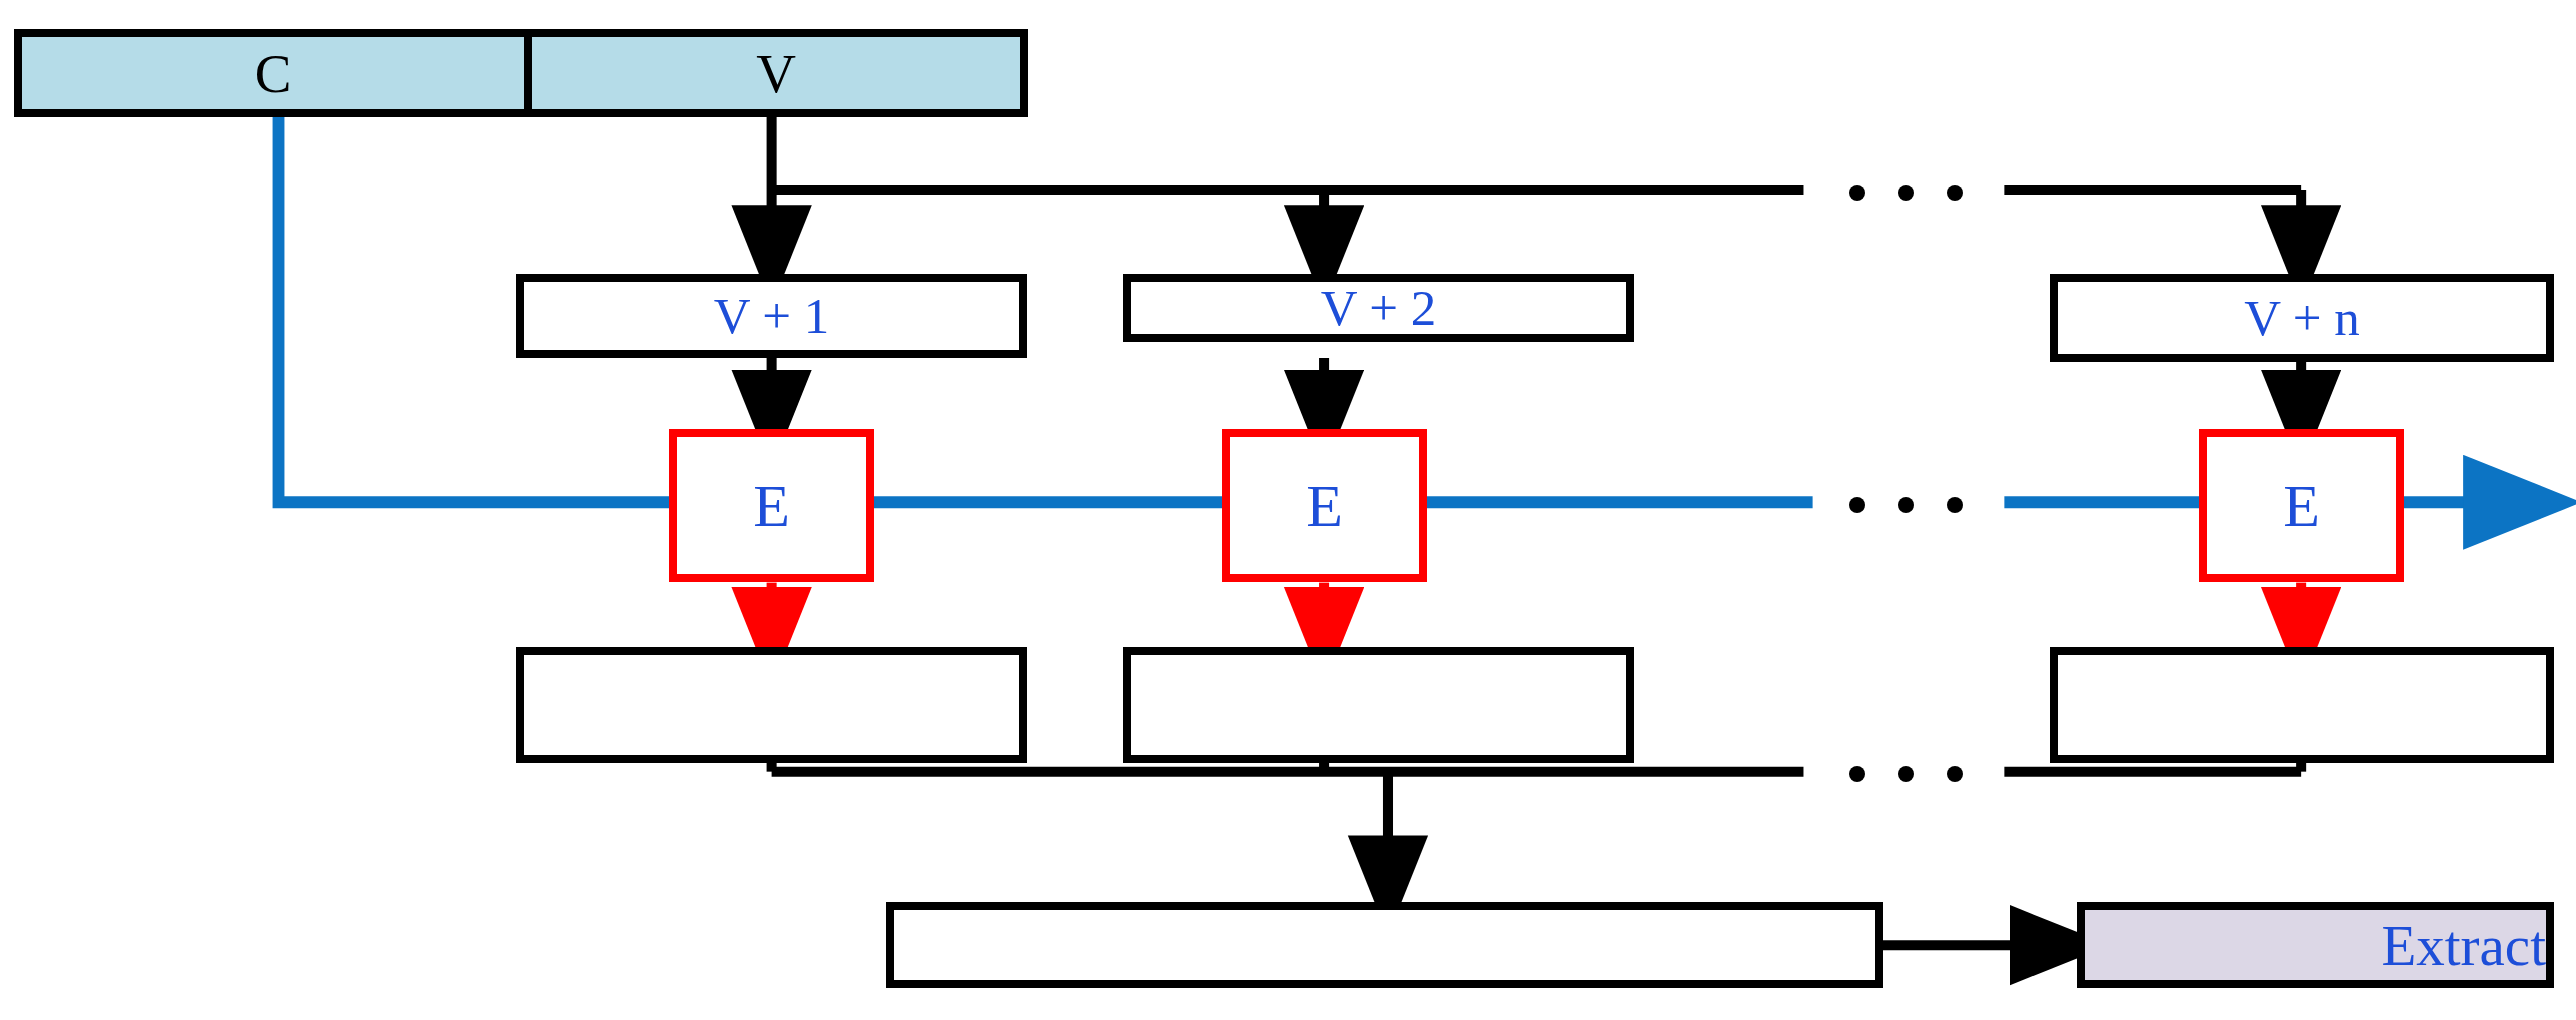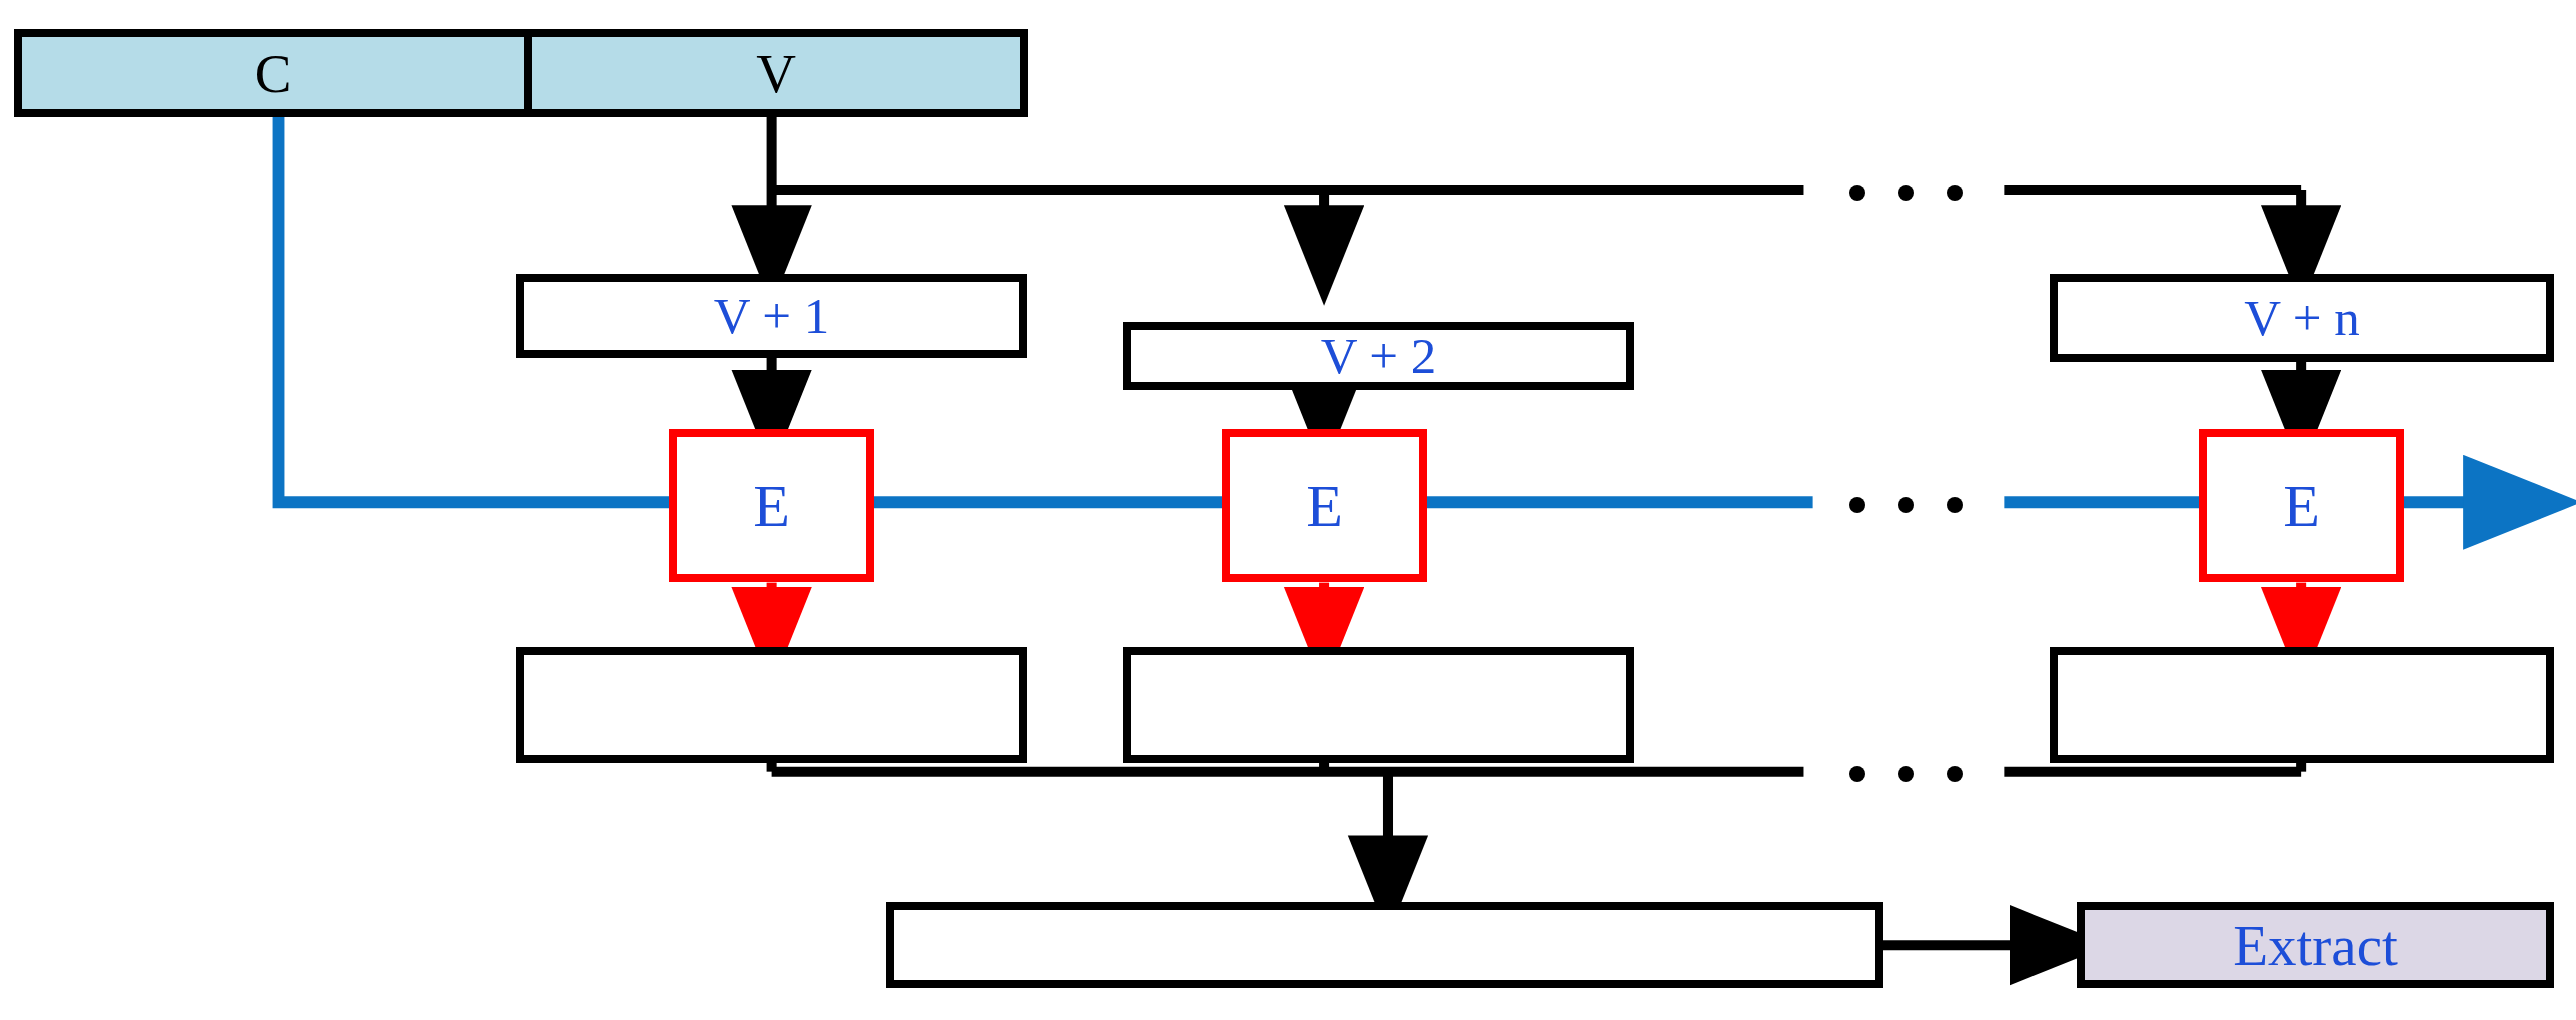--- a/index.html
+++ b/index.html
@@ -32,20 +32,21 @@
   .vbox{font-size:51px;}
   .ebox{
     border:8.2px solid #ff0000;
     font-size:60px;
     background:#ffffff;
   }
   .blankbox{background:#ffffff;}
   .extract{
     background:#dcd7e6;
     font-size:57px;
+    justify-content:flex-end;
   }
   .dots{
     position:absolute;
     display:flex;align-items:center;justify-content:space-between;
     pointer-events:none;
   }
   .dots i{
     display:block;width:16.4px;height:16.4px;border-radius:50%;
     background:#000000;
   }
@@ -130,21 +131,21 @@
   <div class="node vbox" style="left:516px;top:274px;width:511px;height:84px;">
     <span>V + 1</span>
   </div>
   <div class="node ebox" style="left:669px;top:429px;width:205px;height:153px;">
     <span>E</span>
   </div>
   <div class="node blankbox" style="left:516px;top:647px;width:511px;height:116px;">
     <span></span>
   </div>
 
-  <div class="node vbox" style="left:1123px;top:274px;width:511px;height:68px;margin-top:48px;">
+  <div class="node vbox" style="left:1123px;top:274px;width:511px;height:68px;">
     <span>V + 2</span>
   </div>
   <div class="node ebox" style="left:1222px;top:429px;width:205px;height:153px;">
     <span>E</span>
   </div>
   <div class="node blankbox" style="left:1123px;top:647px;width:511px;height:116px;">
     <span></span>
   </div>
 
   <div class="node vbox" style="left:2050px;top:274px;width:504px;height:88px;">

